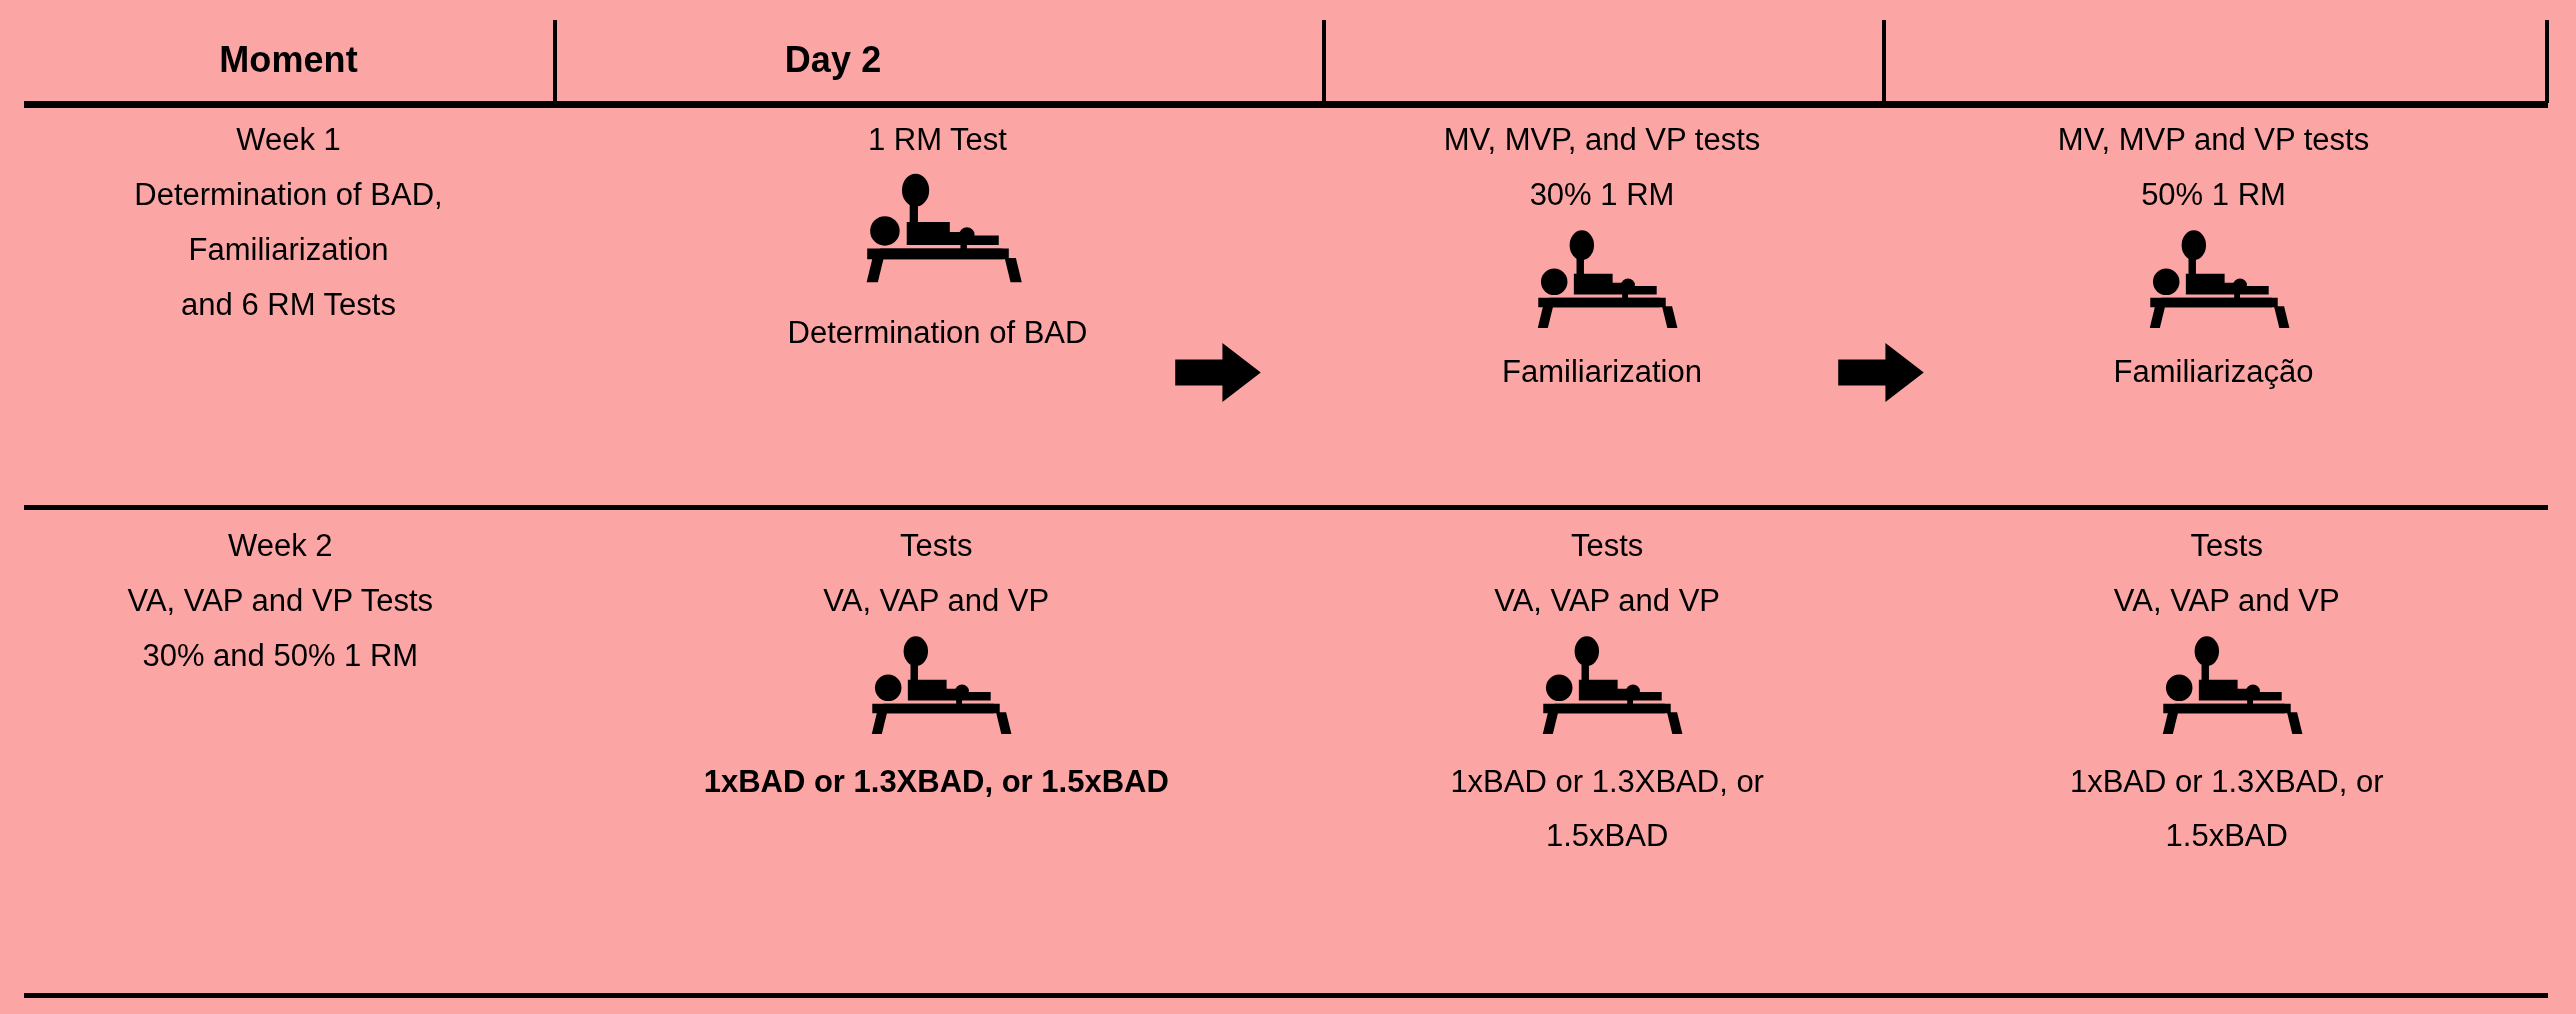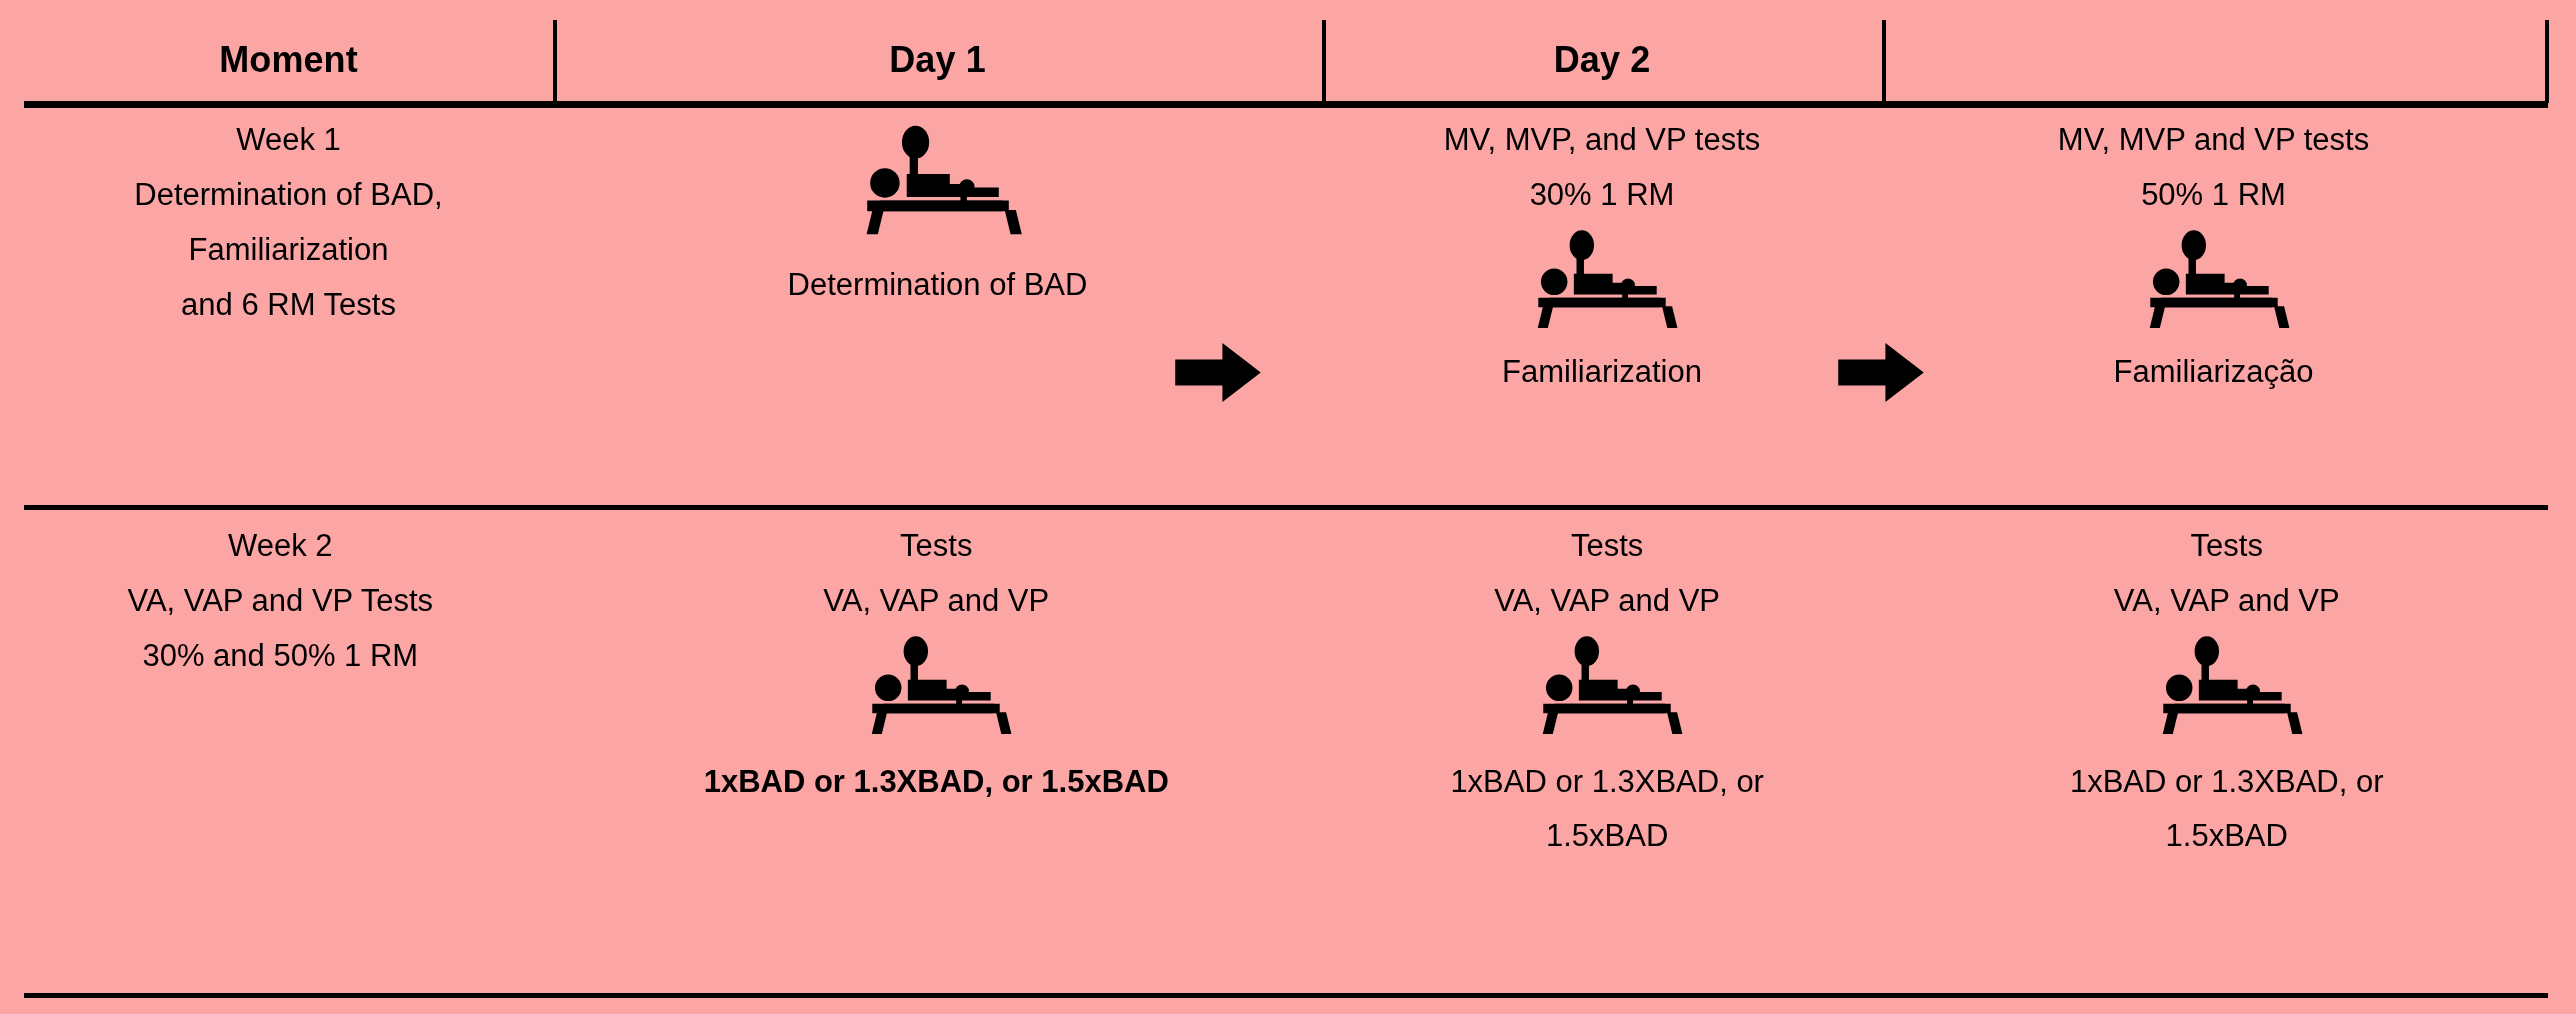--- a/index.html
+++ b/index.html
@@ -168,34 +168,34 @@
     <div class="rule rule-mid"></div>
     <div class="rule rule-bottom"></div>
 
     <div class="vdiv vdiv-1"></div>
     <div class="vdiv vdiv-2"></div>
     <div class="vdiv vdiv-3"></div>
     <div class="vdiv vdiv-4"></div>
 
     <div class="header-row">
       <div class="hcell hcell-moment">Moment</div>
-      <div class="hcell hcell-day1">Day 1</div>
       <div class="hcell hcell-day2">Day 2</div>
     </div>
 
     <div class="body-row row-1">
 
       <div class="cell c-moment">
         <span class="txt t0">Week 1</span>
         <span class="txt t1">Determination of BAD,</span>
         <span class="txt t2">Familiarization</span>
         <span class="txt t3">and 6 RM Tests</span>
       </div>
 
       <div class="cell c-day1">
+        <span class="txt t0">1 RM Test</span>
         <span class="icon-slot">
           <svg class="bench-icon" width="172" height="118" viewBox="0 0 290 200" xmlns="http://www.w3.org/2000/svg" aria-hidden="true">
             <g fill="#000000">
               <ellipse cx="107" cy="41" rx="23" ry="28"></ellipse>
               <rect x="97" y="62" width="14" height="48"></rect>
               <ellipse cx="55" cy="110" rx="25" ry="25"></ellipse>
               <path d="M92 95 L165 95 L165 112 L200 112 L200 118 L218 118 L248 118 L248 134 L92 134 Z"></path>
               <ellipse cx="194" cy="116" rx="13" ry="12"></ellipse>
               <rect x="183" y="132" width="11" height="23"></rect>
               <rect x="46" y="140" width="208" height="18"></rect>

